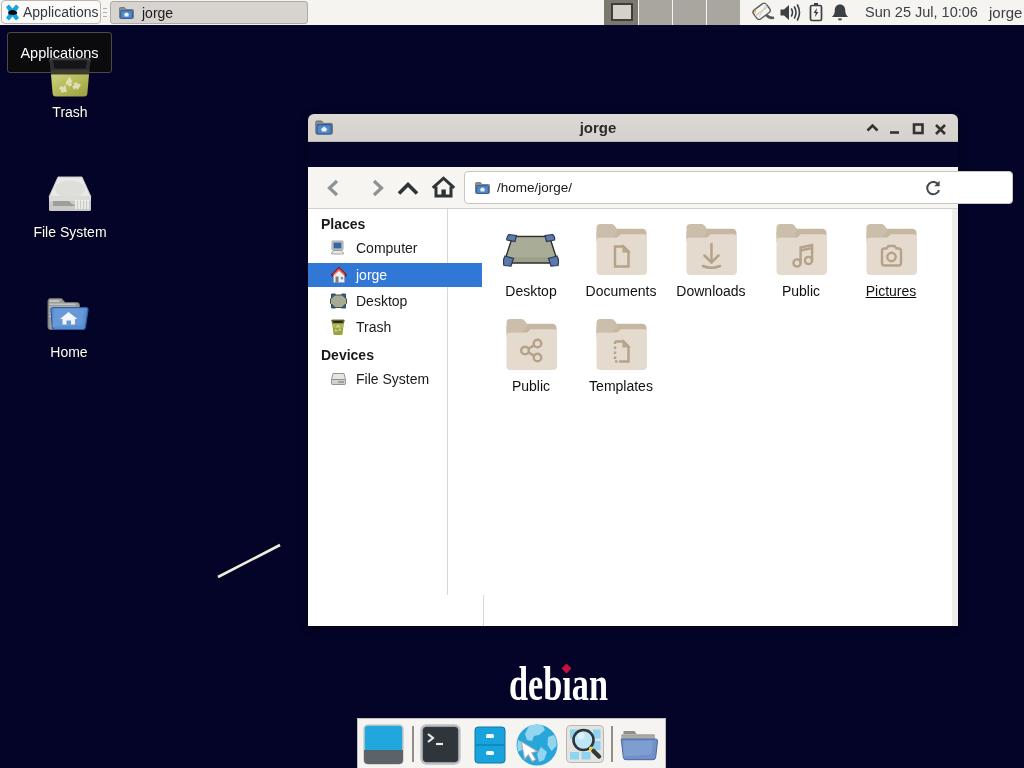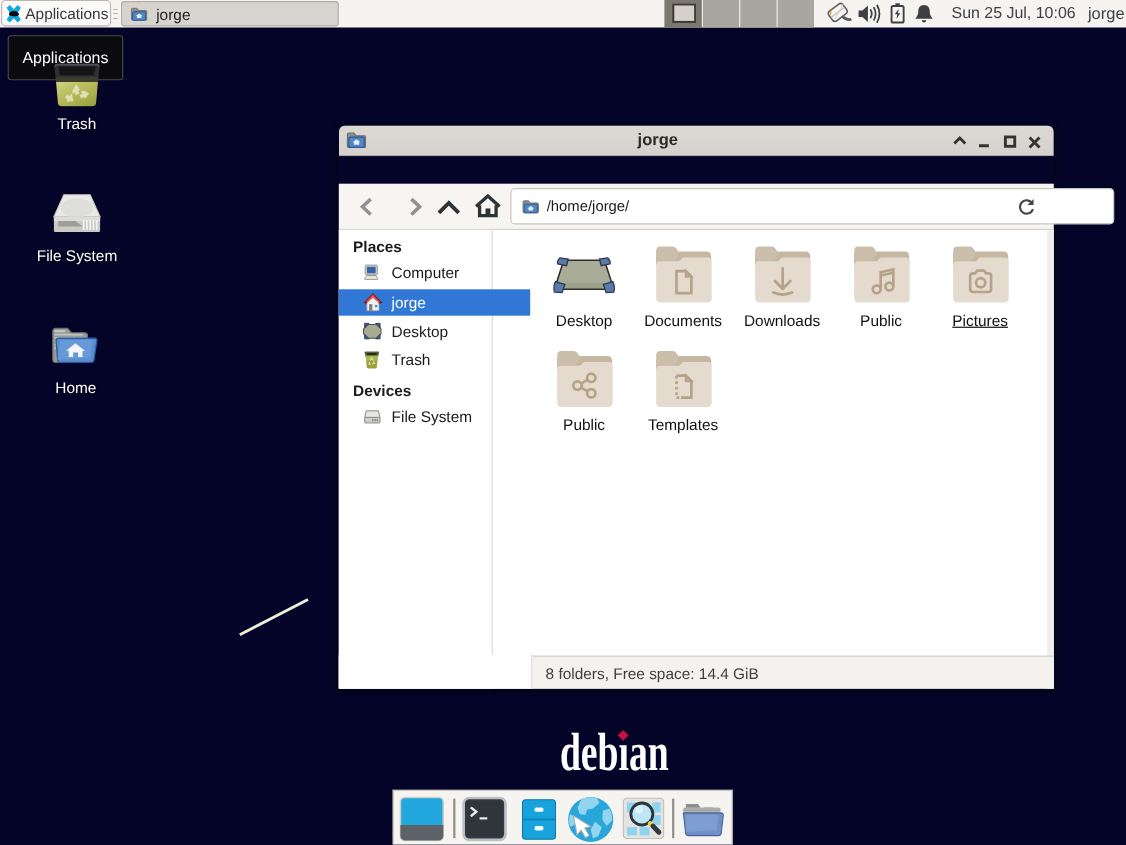--- a/index.html
+++ b/index.html
@@ -380,23 +380,20 @@
           <circle cx="32.5" cy="26.5" r="3.8"></circle>
           <circle cx="32.5" cy="40.5" r="3.8"></circle>
           <path d="M23.4 31.6 L29 28.4 M23.4 35.4 L29 38.6"></path>
         </g>
       </svg>
       <div class="lbl">Public</div>
     </div>
   </div>
 
   <div id="sbcover" class="abs"></div>
-  <div id="statusbar" class="abs">
-      <span>8 folders, Free space: 14.4 GiB</span>
-    </div>
 </div>
 
 <div id="debian" class="abs">
   <svg width="140" height="60" viewBox="0 0 140 60">
     <text x="6" y="52" font-family="Liberation Serif, serif" font-size="49" font-weight="bold" fill="#ffffff" textLength="99" lengthAdjust="spacingAndGlyphs">debıan</text>
     <rect x="60" y="17" width="7" height="7" fill="#c4113f" transform="rotate(45 63.5 20.5)"></rect>
   </svg>
 </div>
 
 <div id="dock" class="abs">

